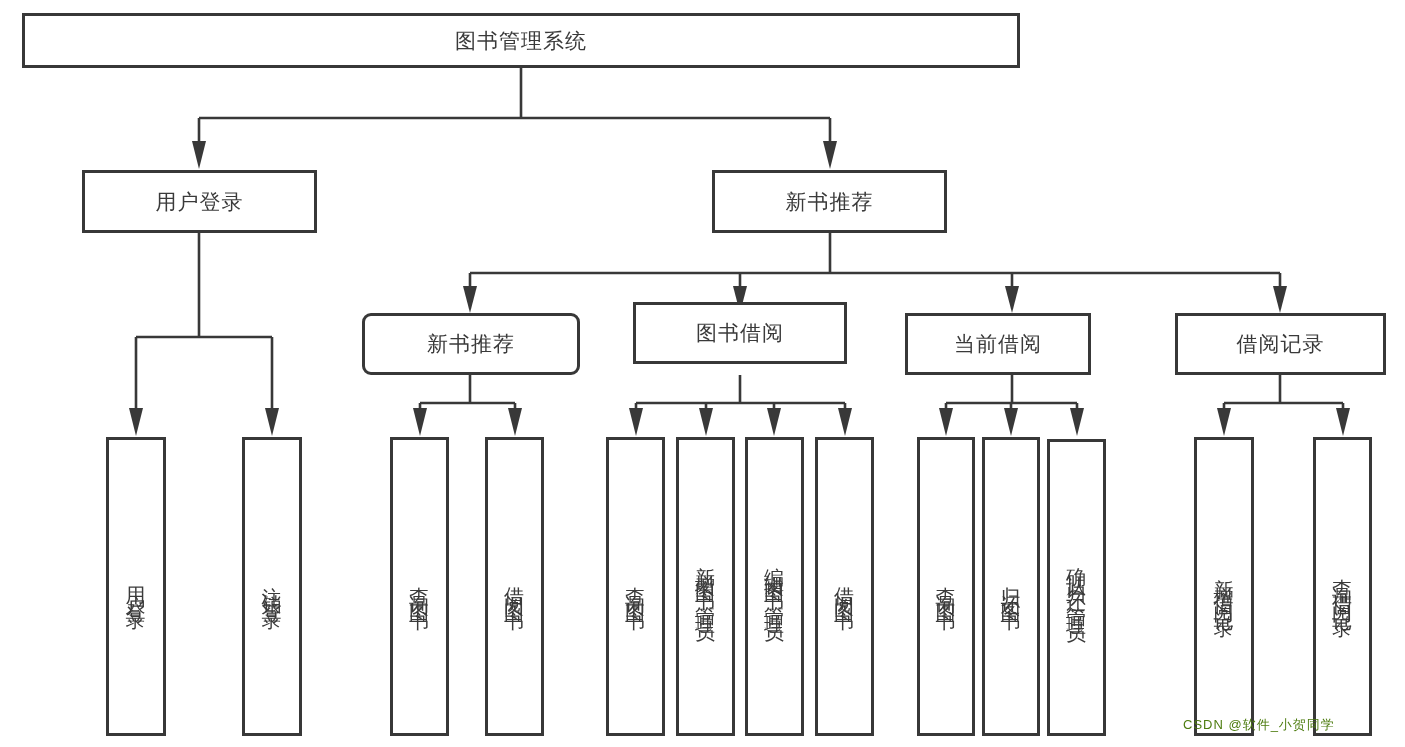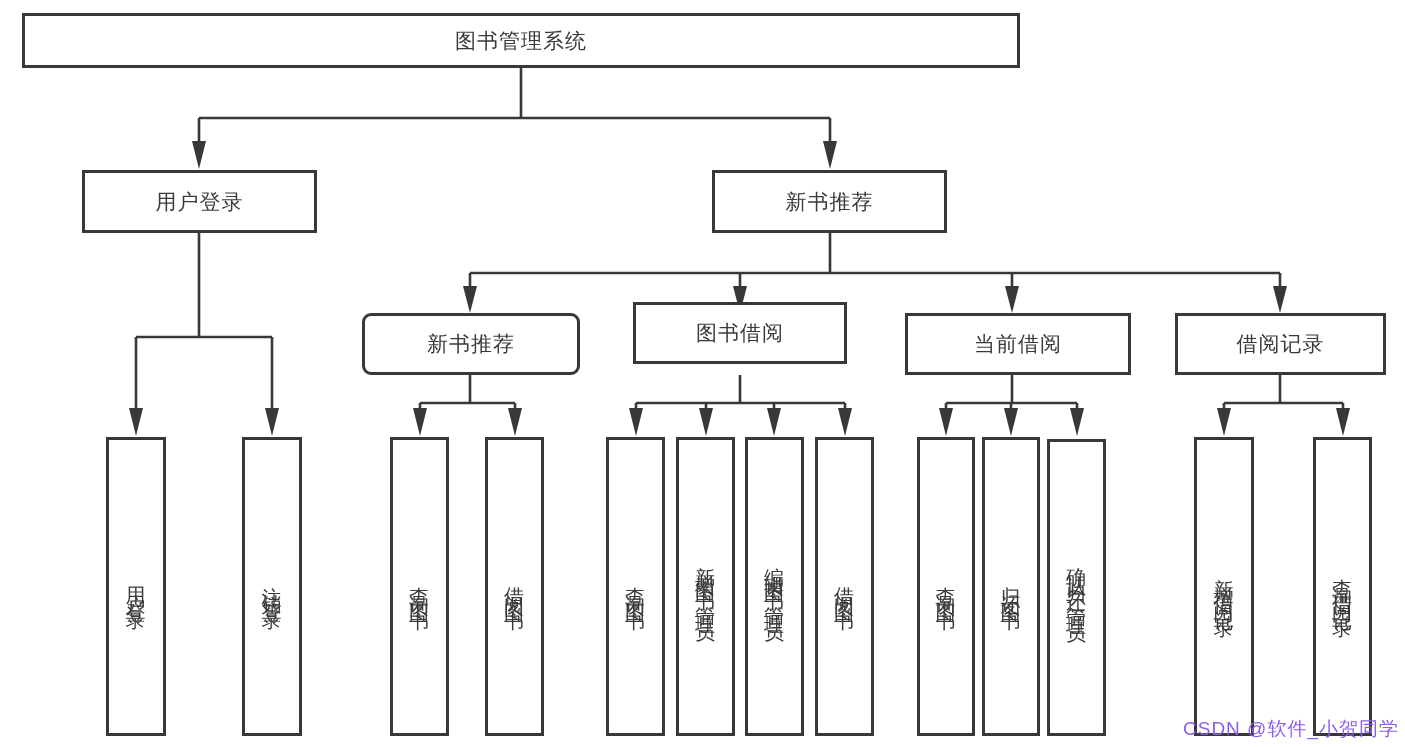--- a/index.html
+++ b/index.html
@@ -51,22 +51,22 @@
     writing-mode: vertical-rl;
     text-orientation: upright;
     letter-spacing: 8px;
     line-height: 1;
     white-space: nowrap;
   }
   .watermark {
     position: absolute;
     left: 1183px;
     top: 716px;
-    font-size: 19px;
-    color: #8b5cf6;
+    font-size: 13px;
+    color: #4d7c0f;
     letter-spacing: 1px;
     z-index: 3;
     white-space: nowrap;
   }
 </style>
 </head>
 <body>
 
 <div class="canvas">
 
@@ -123,21 +123,21 @@
   <div class="box" style="left:712px; top:170px; width:235px; height:63px;">
     <span>新书推荐</span>
   </div>
 
   <div class="box" style="left:362px; top:313px; width:218px; height:62px;border-radius:9px;">
     <span>新书推荐</span>
   </div>
   <div class="box" style="left:633px; top:302px; width:214px; height:62px;">
     <span>图书借阅</span>
   </div>
-  <div class="box" style="left:905px; top:313px; width:226px; height:62px;">
+  <div class="box" style="left:905px; top:313px; width:186px; height:62px;">
     <span>当前借阅</span>
   </div>
   <div class="box" style="left:1175px; top:313px; width:211px; height:62px;">
     <span>借阅记录</span>
   </div>
 
   <div class="vbox" style="left:106px; top:437px; width:60px; height:299px;">
     <span class="vtext">用户登录</span>
   </div>
   <div class="vbox" style="left:242px; top:437px; width:60px; height:299px;">

